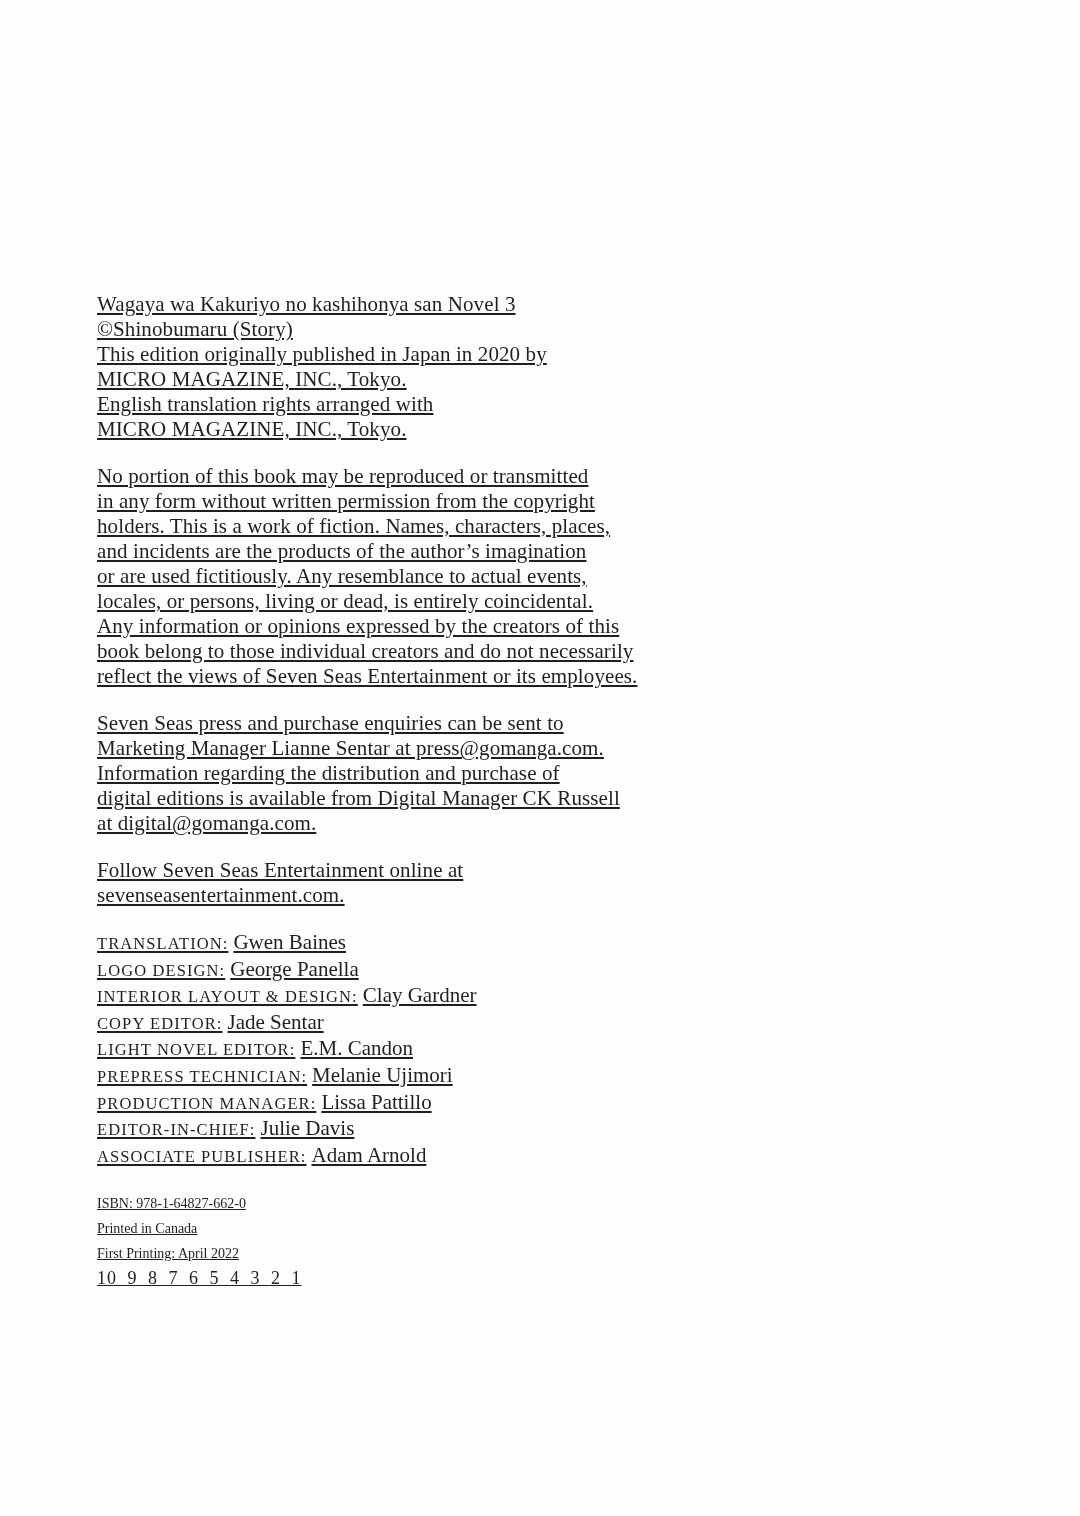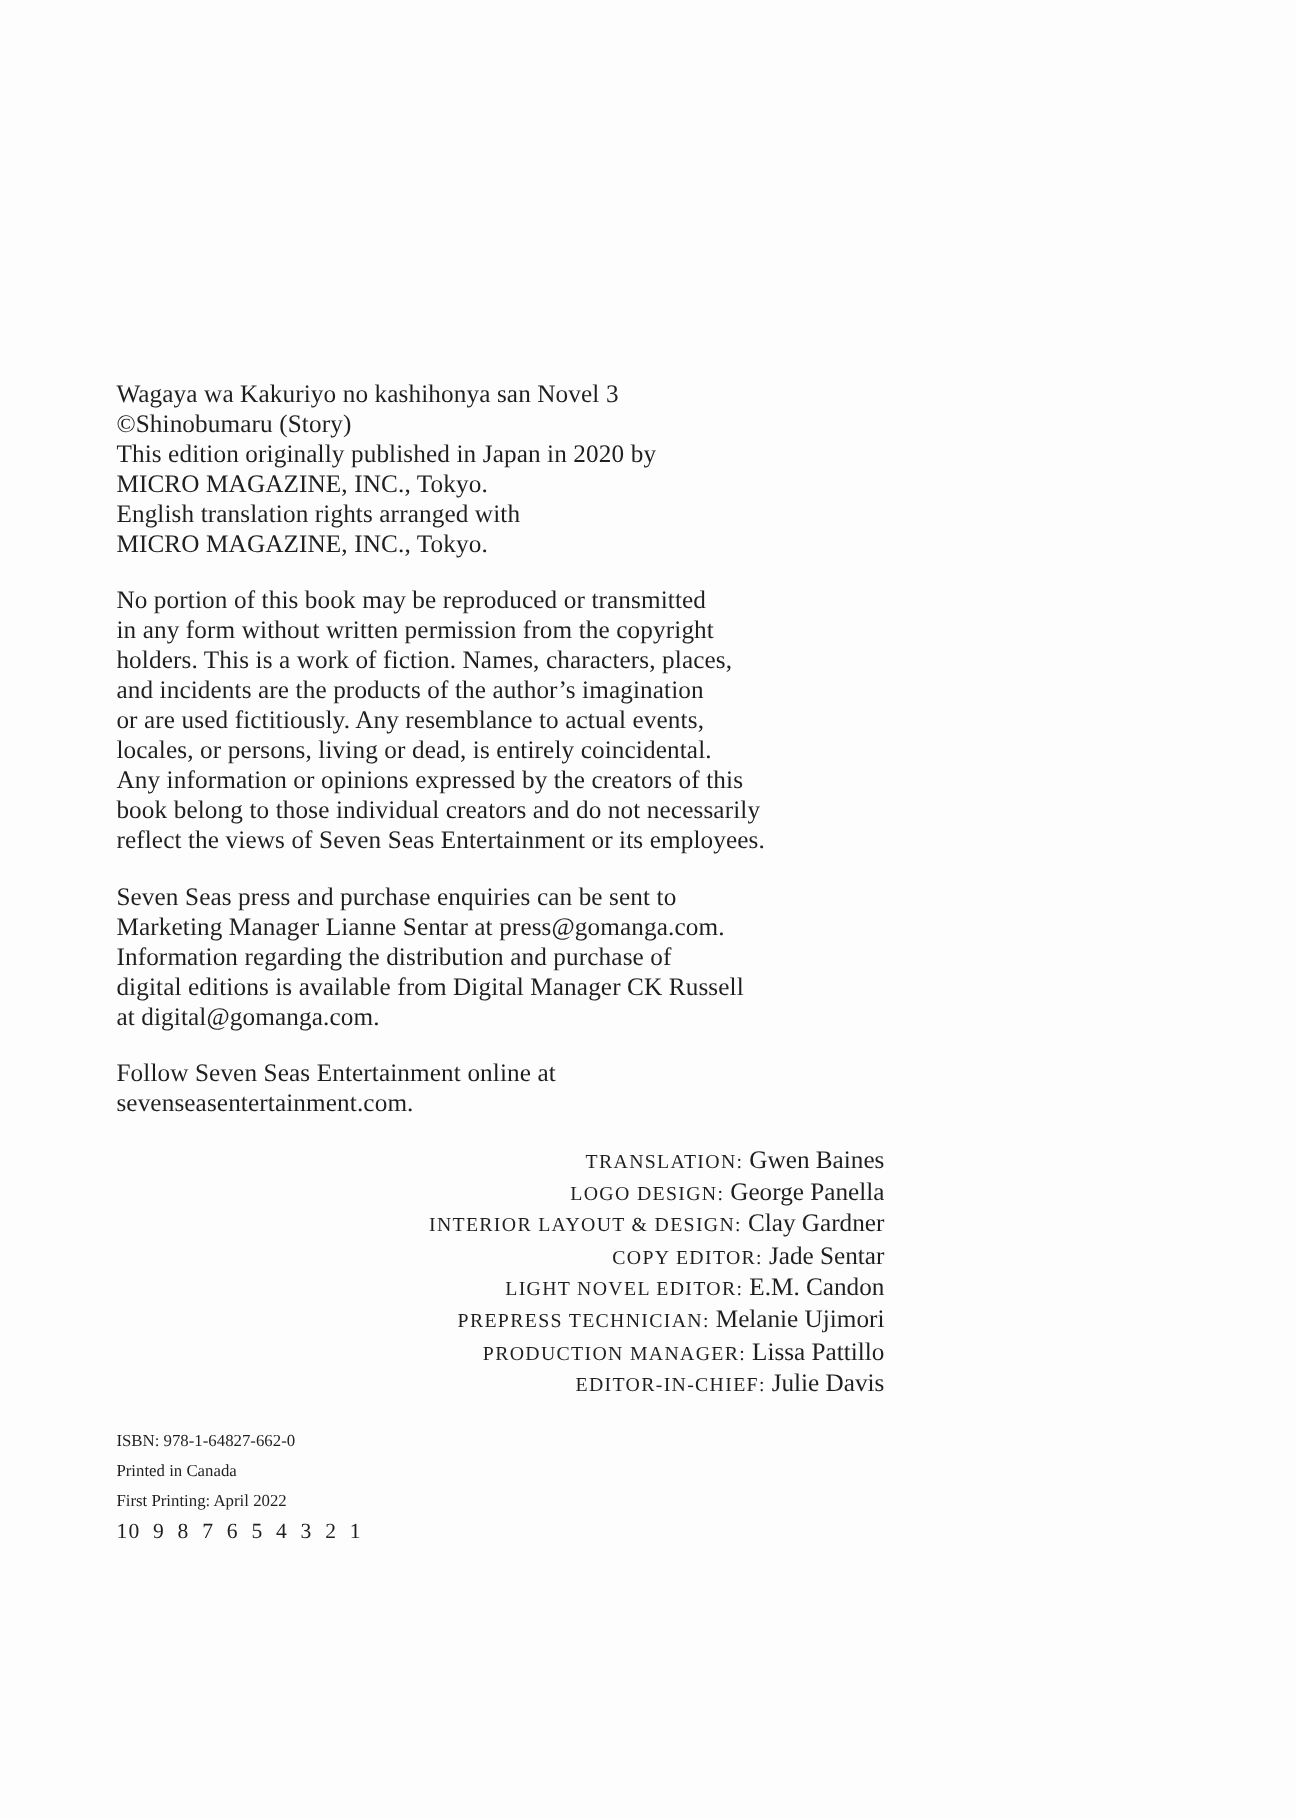--- a/index.html
+++ b/index.html
@@ -12,33 +12,33 @@
   .page {
     position: relative;
     width: 1080px;
     height: 1516px;
     background: #fdfdfd;
     overflow: hidden;
   }
   .content {
     position: absolute;
     left: 97px;
-    top: 316px;
+    top: 292px;
     width: 640px;
+    text-decoration: underline;
   }
   .para {
     white-space: pre-line;
     font-size: 21px;
     line-height: 25px;
     margin-bottom: 22px;
     letter-spacing: 0.1px;
   }
   .credits {
     margin-bottom: 22px;
-    text-align: right;
   }
   .credit-row {
     font-size: 21px;
     line-height: 24.6px;
   }
   .credit-role {
     font-size: 16.5px;
     letter-spacing: 1.1px;
     margin-right: 5px;
   }
@@ -105,20 +105,23 @@
       </div>
       <div class="credit-row">
         <span class="credit-role">PREPRESS TECHNICIAN:</span><span class="credit-name">Melanie Ujimori</span>
       </div>
       <div class="credit-row">
         <span class="credit-role">PRODUCTION MANAGER:</span><span class="credit-name">Lissa Pattillo</span>
       </div>
       <div class="credit-row">
         <span class="credit-role">EDITOR-IN-CHIEF:</span><span class="credit-name">Julie Davis</span>
       </div>
+      <div class="credit-row">
+        <span class="credit-role">ASSOCIATE PUBLISHER:</span><span class="credit-name">Adam Arnold</span>
+      </div>
     </div>
 
     <div class="print-block">ISBN: 978-1-64827-662-0
 Printed in Canada
 First Printing: April 2022</div>
     <div class="print-run">10 9 8 7 6 5 4 3 2 1</div>
 
   </div>
 </div>
 

